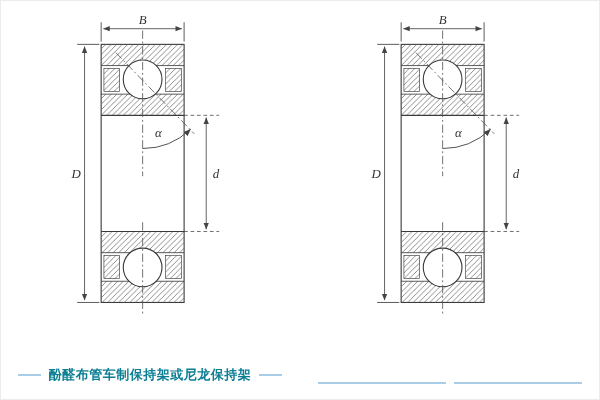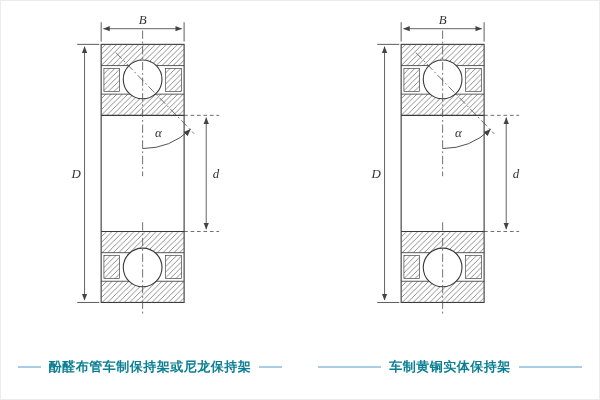--- a/index.html
+++ b/index.html
@@ -9,21 +9,21 @@
     font-family:"Liberation Sans", sans-serif;
     overflow:hidden;
   }
   .figures-row{display:flex;width:100%;height:100%;}
   .fig{
     width:300px;height:400px;display:flex;flex-direction:column;
     align-items:center;padding-top:12px;box-sizing:border-box;margin:0;
   }
   .drawing{width:212px;height:309px;display:block;}
   .caption-row{
-    margin-top:auto;margin-bottom:24px;width:88%;
+    margin-top:auto;margin-bottom:16px;width:88%;
     display:flex;align-items:center;gap:8px;
   }
   .rule{flex:1;height:0;border-top:2px solid #a9cde6;}
   .caption-text{
     color:#0b7e93;font-size:13px;font-weight:600;white-space:nowrap;
     letter-spacing:0.5px;
   }
   .dim{
     font-family:"Liberation Serif", serif;
     font-style:italic;font-size:14px;fill:#333;
@@ -106,19 +106,18 @@
     <figure class="fig">
       <svg class="drawing" viewBox="0 0 230 335">
         <use href="#bearing-geom"></use>
         <text class="dim" x="107" y="13" text-anchor="middle">B</text>
         <text class="dim" x="40" y="180" text-anchor="end">D</text>
         <text class="dim" x="183" y="180" text-anchor="start">d</text>
         <text class="dim" x="124" y="135" text-anchor="middle">α</text>
       </svg>
       <figcaption class="caption-row">
         <span class="rule"></span>
-        <span class="caption-text">车制黄铜实体保持架</span>
         <span class="rule"></span>
       </figcaption>
     </figure>
 
   </div>
 </div>
 
 </body></html>

